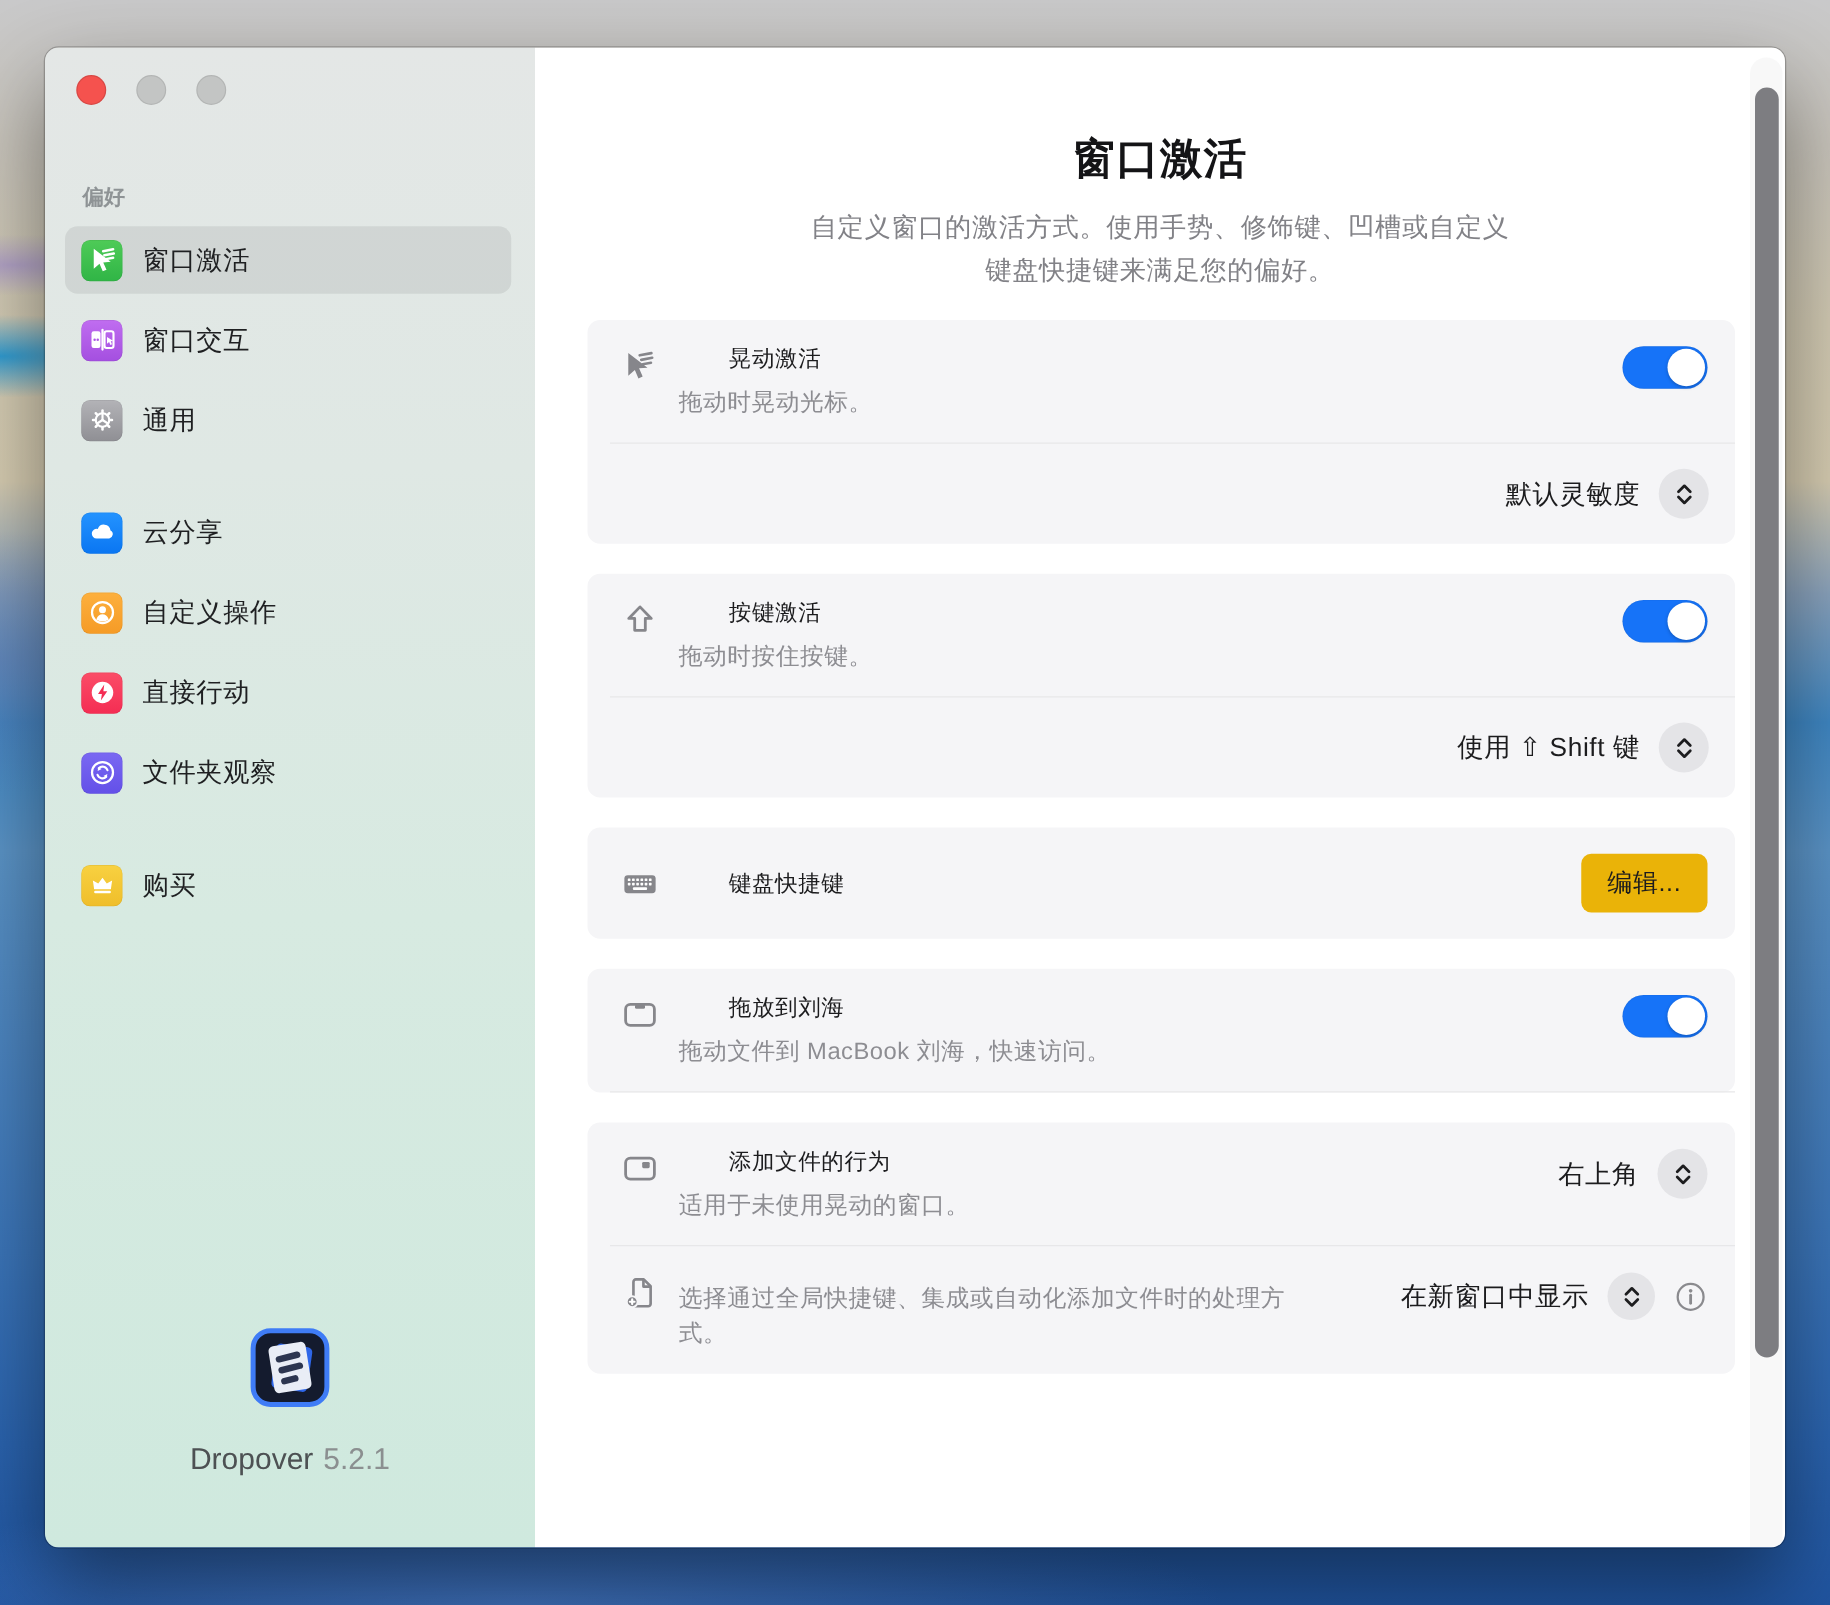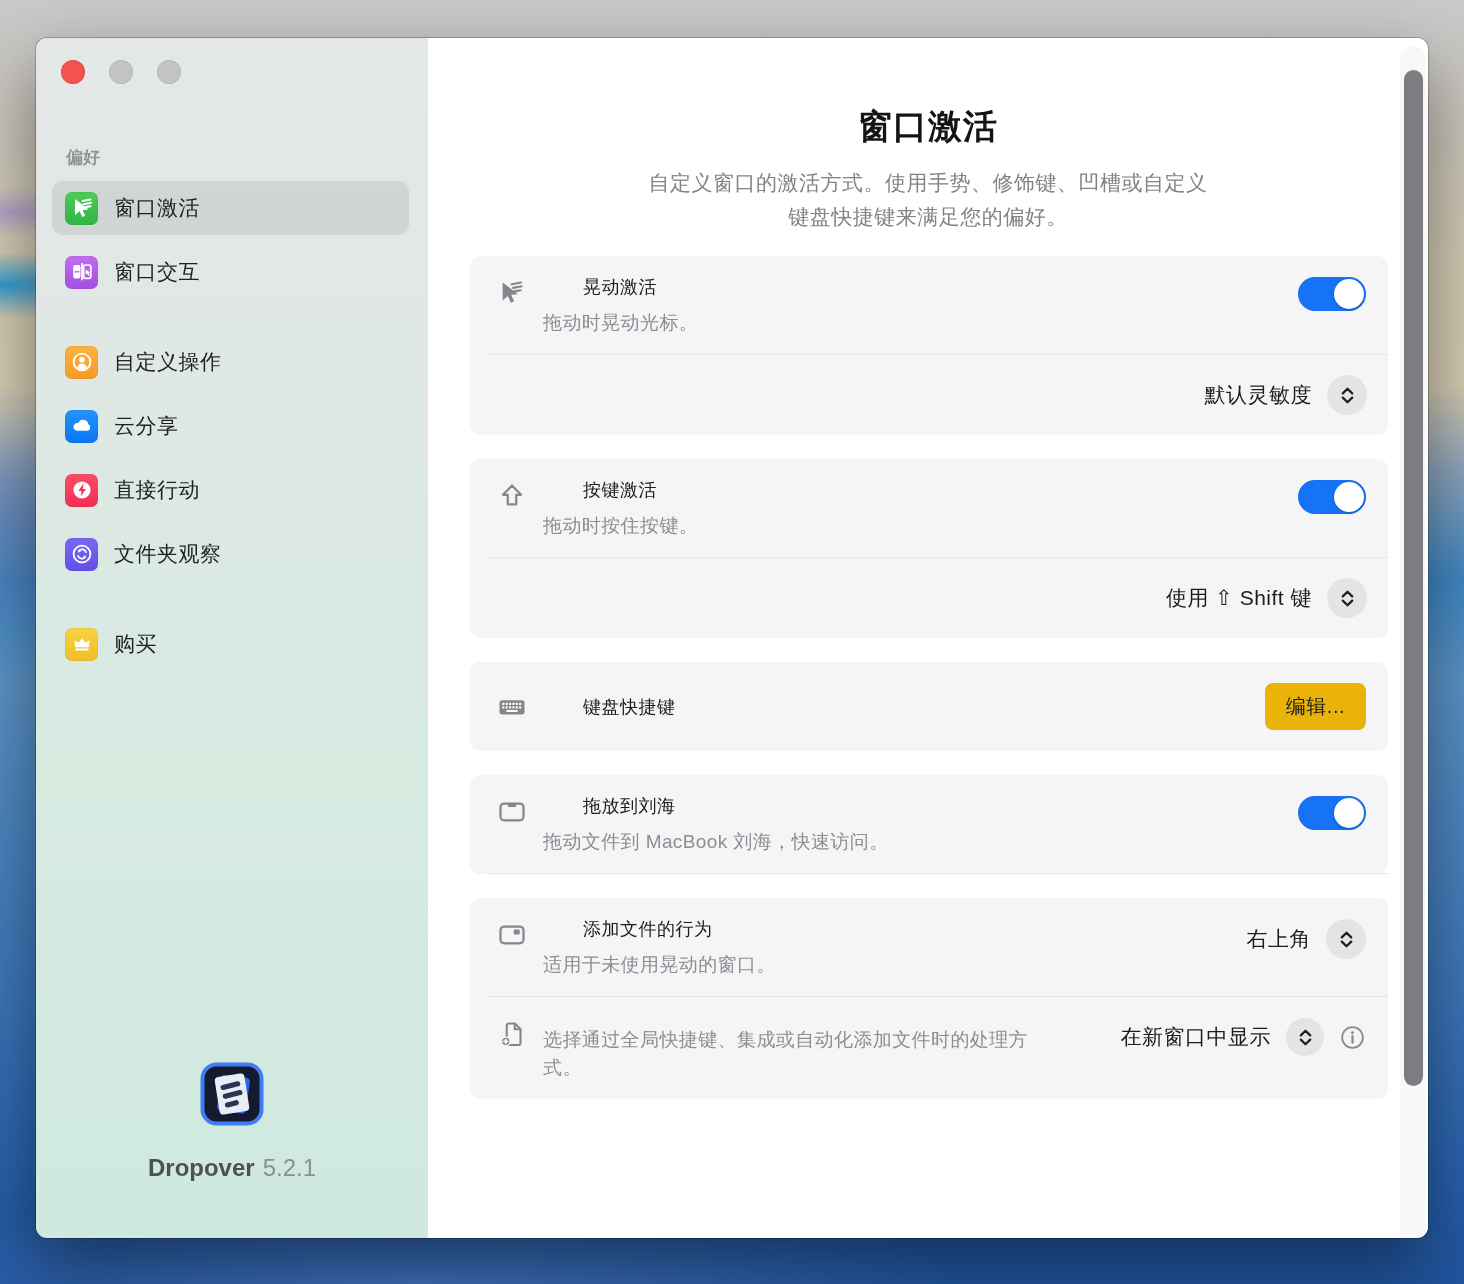--- a/index.html
+++ b/index.html
@@ -45,21 +45,21 @@
   .tile-gray   { background:linear-gradient(180deg,#b3b3b7,#8f8f94); }
   .tile-blue   { background:linear-gradient(180deg,#2493ff,#0a76f2); }
   .tile-orange { background:linear-gradient(180deg,#fdb03e,#f59b26); }
   .tile-red    { background:linear-gradient(180deg,#fb4d67,#f42d53); }
   .tile-indigo { background:linear-gradient(180deg,#7a68f2,#6350e8); }
   .tile-gold   { background:linear-gradient(180deg,#f8d141,#efbe2a); }
   .group-gap { height:26px; }
   .side-footer { position:absolute; left:0; right:0; bottom:56px; text-align:center; }
   .side-footer .appicon { width:64px; height:64px; margin:0 auto 28px; }
   .side-footer .ver { font-size:24px; color:#8b8f90; }
-  .side-footer .ver b { font-weight:700; color:#4d5153; margin-right:8px; }
+  .side-footer .ver b { font-weight:400; color:#4d5153; margin-right:8px; }
 
   
   .content { flex:1 1 auto; background:#ffffff; position:relative; overflow:hidden; }
   .page-title { margin-top:66px; text-align:center; font-size:34px; font-weight:700; color:#141416; letter-spacing:1px; }
   .page-sub { margin-top:16px; text-align:center; font-size:21px; line-height:34px; color:#828287; letter-spacing:.5px; }
 
   .cards { margin:22px 40px 0 42px; }
   .card { background:#f5f5f7; border-radius:10px; margin-bottom:24px; overflow:visible; }
   .crow { display:flex; align-items:flex-start; padding:19px 22px 17px 27px; }
   .crow .cicon { width:30px; flex:0 0 30px; margin:3px 16px 0 0; }
@@ -128,41 +128,64 @@
               <circle cx="5.7" cy="11.7" r="1" fill="#ad58e6"></circle>
               <circle cx="8.2" cy="11.7" r="1" fill="#ad58e6"></circle>
               <line x1="12" y1="3.8" x2="12" y2="19.6" stroke="#fff" stroke-width="1.8" stroke-linecap="round"></line>
               <rect x="13.6" y="5" width="7.2" height="13.4" rx="1.8" fill="none" stroke="#fff" stroke-width="1.7"></rect>
               <path d="M15.6 9.6 v5.4 l1.7 -1.4 l1 2.3 l1.3 -.6 l-1 -2.3 l2.1 -.2 Z" fill="#fff"></path>
             </svg>
         </span>
         <span class="lbl">窗口交互</span>
       </div>
 
+      <div class="side-item">
+        <span class="tile tile-gray">
+          <svg viewBox="0 0 24 24">
+              <g stroke="#fff" stroke-width="1.7" fill="none" stroke-linecap="round">
+                <circle cx="12" cy="12" r="5.4"></circle>
+                <line x1="12" y1="12" x2="12" y2="7.2"></line>
+                <line x1="12" y1="12" x2="16" y2="14.6"></line>
+                <line x1="12" y1="12" x2="8" y2="14.6"></line>
+                <g stroke-width="2">
+                  <line x1="12" y1="4.4" x2="12" y2="6.2"></line>
+                  <line x1="12" y1="17.8" x2="12" y2="19.6"></line>
+                  <line x1="4.4" y1="12" x2="6.2" y2="12"></line>
+                  <line x1="17.8" y1="12" x2="19.6" y2="12"></line>
+                  <line x1="6.6" y1="6.6" x2="7.9" y2="7.9"></line>
+                  <line x1="16.1" y1="16.1" x2="17.4" y2="17.4"></line>
+                  <line x1="6.6" y1="17.4" x2="7.9" y2="16.1"></line>
+                  <line x1="16.1" y1="7.9" x2="17.4" y2="6.6"></line>
+                </g>
+              </g>
+            </svg>
+        </span>
+        <span class="lbl">通用</span>
+      </div>
 
       <div class="group-gap"></div>
+
+      <div class="side-item">
+        <span class="tile tile-blue">
+          <svg viewBox="0 0 24 24">
+              <path d="M7.4 16.8 a3.9 3.9 0 1 1 .8-7.7 a5.3 5.3 0 0 1 10.2 1.2 a3.5 3.5 0 0 1 -1 6.5 Z" fill="#fff"></path>
+            </svg>
+        </span>
+        <span class="lbl">云分享</span>
+      </div>
 
       <div class="side-item">
         <span class="tile tile-orange">
           <svg viewBox="0 0 24 24">
               <circle cx="12" cy="12" r="8.4" fill="none" stroke="#fff" stroke-width="1.8"></circle>
               <circle cx="12" cy="9.7" r="2.8" fill="#fff"></circle>
               <path d="M7 17.6 c1.1-3 2.8-4.2 5-4.2 s3.9 1.2 5 4.2 a8.4 8.4 0 0 1 -10 0 Z" fill="#fff"></path>
             </svg>
         </span>
         <span class="lbl">自定义操作</span>
-      </div>
-
-      <div class="side-item">
-        <span class="tile tile-blue">
-          <svg viewBox="0 0 24 24">
-              <path d="M7.4 16.8 a3.9 3.9 0 1 1 .8-7.7 a5.3 5.3 0 0 1 10.2 1.2 a3.5 3.5 0 0 1 -1 6.5 Z" fill="#fff"></path>
-            </svg>
-        </span>
-        <span class="lbl">云分享</span>
       </div>
 
       <div class="side-item">
         <span class="tile tile-red">
           <svg viewBox="0 0 24 24">
               <circle cx="12" cy="12" r="8.6" fill="#fff"></circle>
               <path d="M13.4 5.6 L8.4 13.1 h3.1 l-.8 5.3 L15.8 10.9 h-3.1 Z" fill="#f42d53"></path>
             </svg>
         </span>
         <span class="lbl">直接行动</span>

